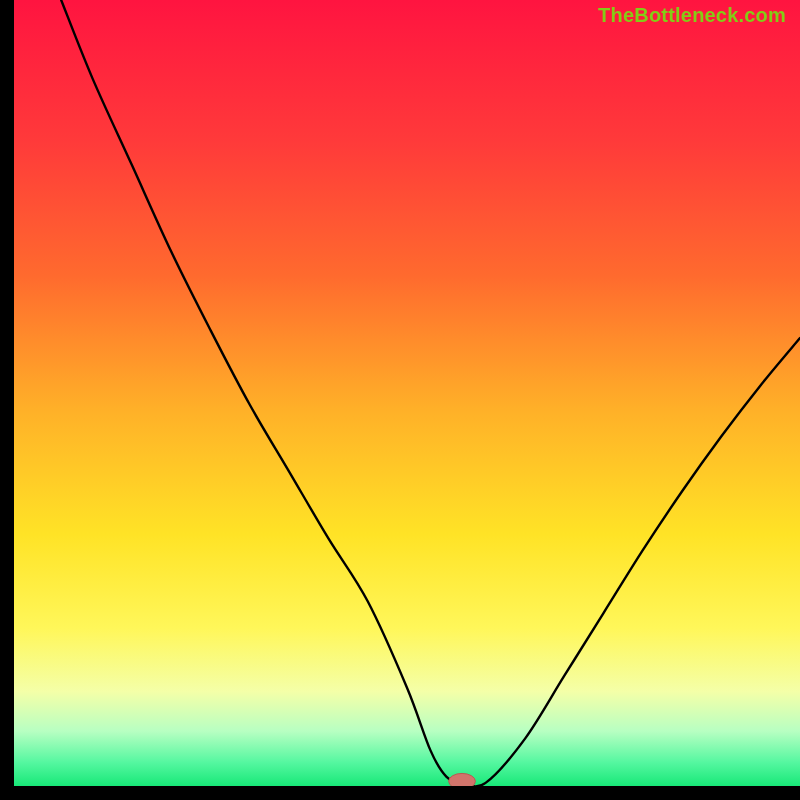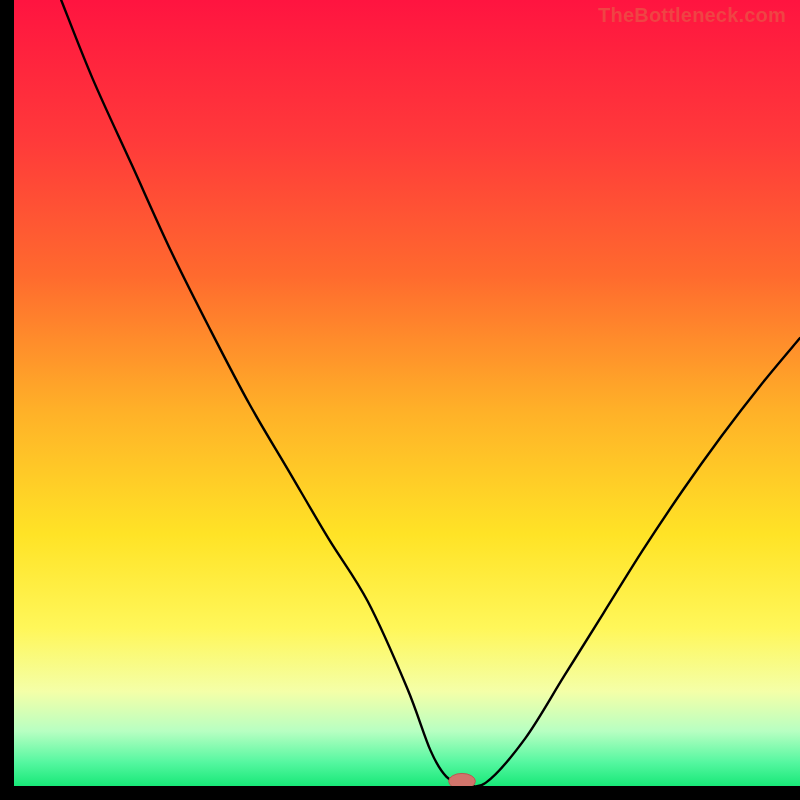--- a/index.html
+++ b/index.html
@@ -21,21 +21,21 @@
   .plot-svg {
     display: block;
   }
   .watermark {
     position: absolute;
     top: 4px;
     right: 14px;
     font-family: Arial, Helvetica, sans-serif;
     font-size: 20px;
     font-weight: 600;
-    color: #ef4444;
+    color: #84cc16;
     letter-spacing: 0.2px;
     user-select: none;
   }
 </style>
 </head>
 <body>
 
 <div class="frame">
   <svg class="plot-svg" width="786" height="786" viewBox="0 0 786 786">
     <defs>

